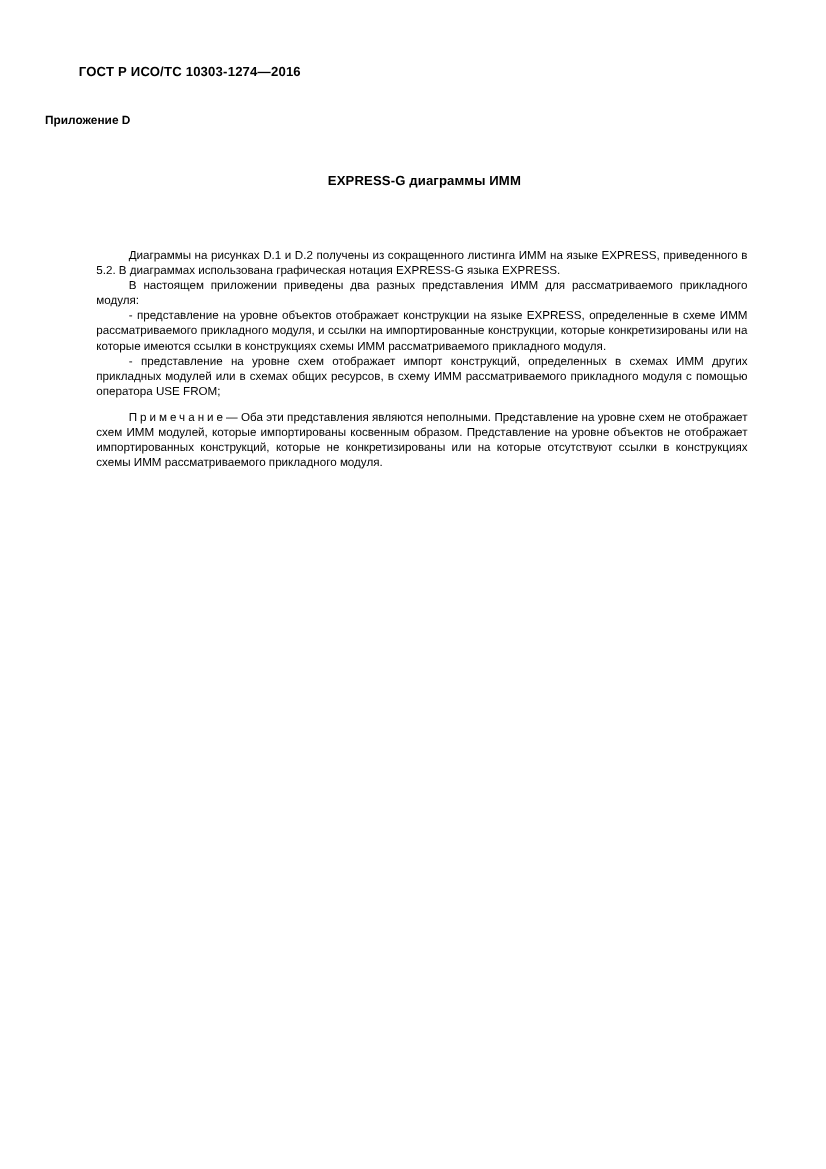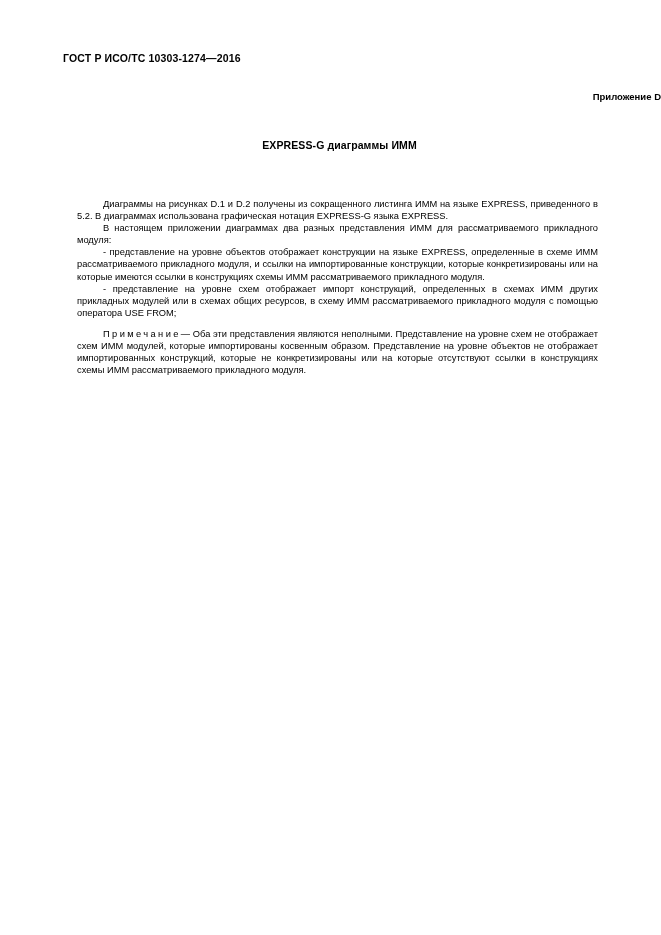--- a/index.html
+++ b/index.html
@@ -28,21 +28,22 @@
     font-weight: bold;
     letter-spacing: 0.15px;
     white-space: nowrap;
   }
   
   .annex-block {
     position: absolute;
     left: 0;
     right: 0;
     top: 90px;
-    text-align: right;
+    text-align: left;
+    padding-left: 36px;
   }
   .annex-line {
     font-size: 9.5px;
     font-weight: bold;
     line-height: 13.5px;
   }
   .annex-title {
     position: absolute;
     left: 18px;
     right: 0;
@@ -96,21 +97,21 @@
   <div class="annex-block">
     <div class="annex-line">Приложение D</div>
   </div>
 
   <div class="annex-title">EXPRESS-G диаграммы ИММ</div>
 
   <div class="body">
 
     <p class="para">Диаграммы на рисунках D.1 и D.2 получены из сокращенного листинга ИММ на языке EXPRESS, приведенного в 5.2. В диаграммах использована графическая нотация EXPRESS-G языка EXPRESS.</p>
 
-    <p class="para">В настоящем приложении диаграммах два разных представления ИММ для рассматриваемого прикладного модуля:</p>
+    <p class="para">В настоящем приложении приведены два разных представления ИММ для рассматриваемого прикладного модуля:</p>
 
     <p class="para">- представление на уровне объектов отображает конструкции на языке EXPRESS, определенные в схеме ИММ рассматриваемого прикладного модуля, и ссылки на импортированные конструкции, которые конкретизированы или на которые имеются ссылки в конструкциях схемы ИММ рассматриваемого прикладного модуля.</p>
 
     <p class="para">- представление на уровне схем отображает импорт конструкций, определенных в схемах ИММ других прикладных модулей или в схемах общих ресурсов, в схему ИММ рассматриваемого прикладного модуля с помощью оператора USE FROM;</p>
 
     <p class="para spaced">
       <span class="note-label">Примечание</span><span>—</span>&nbsp;<span>Оба эти представления являются неполными. Представление на уровне схем не отображает схем ИММ модулей, которые импортированы косвенным образом. Представление на уровне объектов не отображает импортированных конструкций, которые не конкретизированы или на которые отсутствуют ссылки в конструкциях схемы ИММ рассматриваемого прикладного модуля.</span>
     </p>
 
 

